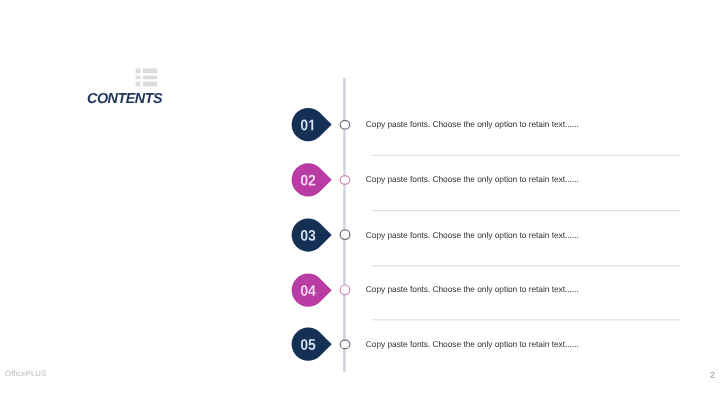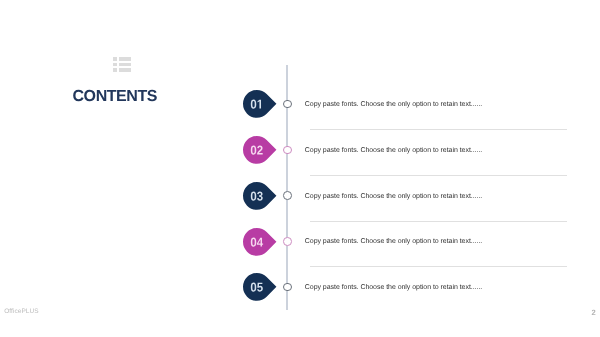--- a/index.html
+++ b/index.html
@@ -28,26 +28,27 @@
   .list-icon { position: relative; width: 17.5px; height: 18.5px; }
   .list-icon .sq { position: absolute; background: var(--icon, #dcdcdc); width: 4px; height: 3.6px; left: 0.3px; }
   .list-icon .bar { position: absolute; background: var(--icon, #dcdcdc); height: 3.6px; left: 6px; width: 11.5px; }
   .list-icon .r1 { top: 4.3px; }
   .list-icon .r2 { top: 9.6px; }
   .list-icon .r3 { top: 15px; }
 
   .page-title {
     position: absolute;
     left: 72.5px;
-    top: 88px;
-    font-size: 16px;
+    top: 75px;
+    font-size: 12px;
     font-weight: bold;
     letter-spacing: -0.43px;
     color: var(--title, #22375b);
     white-space: nowrap;
+    font-style: italic;
   }
 
   
   .timeline-axis {
     position: absolute;
     left: 285.9px;
     top: 64.9px;
     width: 1.9px;
     height: 245px;
     background: var(--axis, #ccd2dc);

